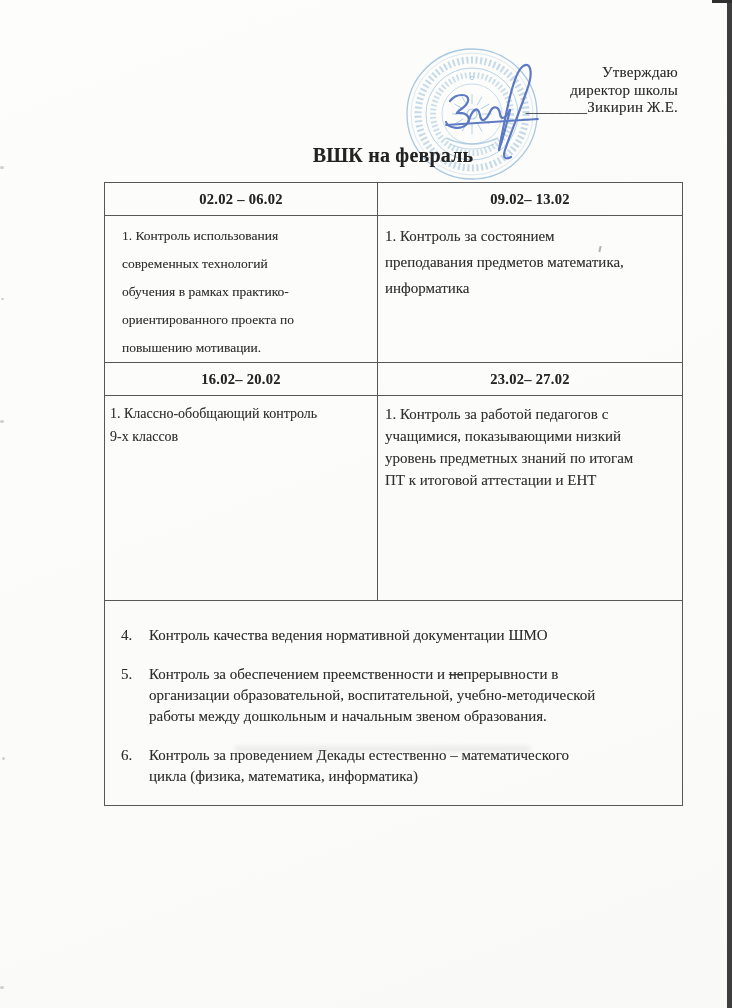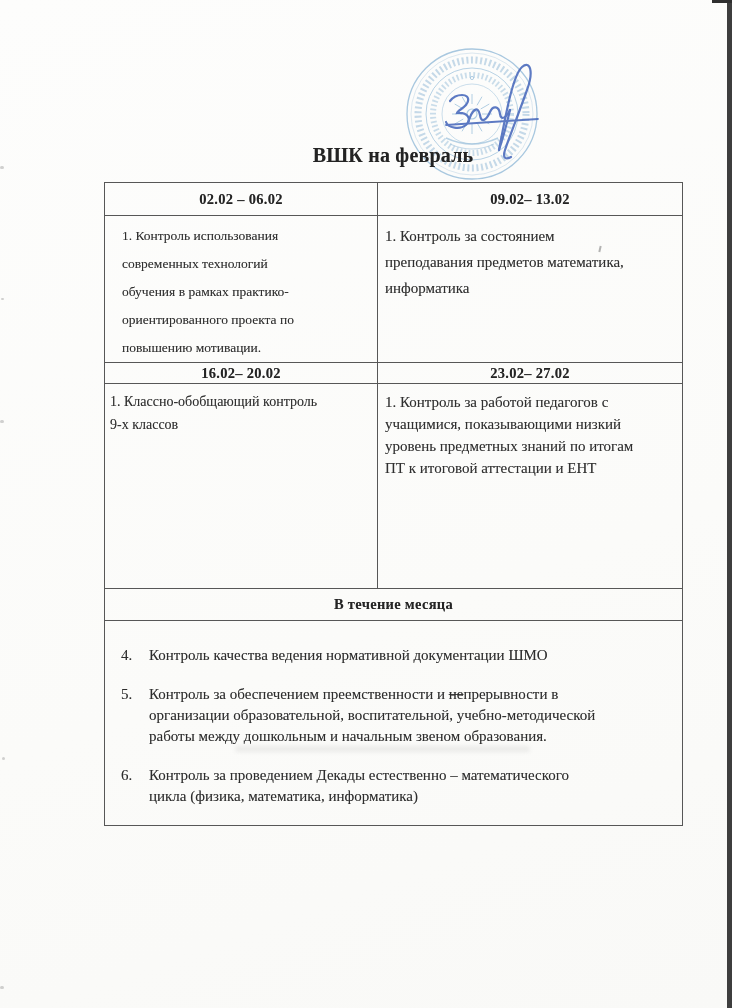--- a/index.html
+++ b/index.html
@@ -31,21 +31,21 @@
   .doc-title { position:absolute; left:104px; top:144px; width:578px; text-align:center;
                font-weight:bold; font-size:20px; color:#232323; letter-spacing:.2px; }
 
   
   .sched { position:absolute; left:104px; top:182px; width:578px;
            border-collapse:collapse; table-layout:fixed; }
   .sched th, .sched td { border:1.5px solid #575757; overflow:hidden; }
   .sched th { font-weight:bold; font-size:14.5px; color:#242424;
               text-align:center; vertical-align:middle; letter-spacing:.3px; }
   .c1 { width:273px; } .c2 { width:305px; }
-  .h-a { height:33px; } .r-a { height:130px; } .h-b { height:21px; }
+  .h-a { height:33px; } .r-a { height:130px; } .h-b { height:33px; }
   .r-b { height:205px; } .h-c { height:32px; } .r-c { height:118px; }
   .sched td { vertical-align:top; white-space:pre-line; color:#303030; }
   .cell-w1 { padding:6px 4px 0 17px; font-size:13.5px; line-height:28px;margin-left:44px; }
   .cell-w2 { padding:7px 4px 0 7px;  font-size:15px;   line-height:26px; }
   .cell-w3 { padding:6px 4px 0 5px;  font-size:14px;   line-height:23px; }
   .cell-w4 { padding:7px 4px 0 7px;  font-size:15px;   line-height:22px; }
   .month-cell { padding:6px 8px 0 16px; white-space:normal; }
   .m-item { display:flex; font-size:15px; line-height:21px; color:#2e2e2e; }
   .m-num  { width:28px; flex:none; }
   .m-text { white-space:pre-line; flex:1 1 auto; padding-right:2px; }
@@ -89,20 +89,25 @@
   <svg class="sig" width="150" height="110" viewBox="0 0 150 110">
     <g fill="none" stroke="#4c6cbd" stroke-width="2.2" stroke-linecap="round" opacity=".9">
       <path d="M 30,46 C 36,38 50,38 48,46 C 47,52 38,55 37,58 C 48,57 52,64 46,70 C 40,75 28,73 26,67"></path>
       <path d="M 48,68 C 52,54 58,50 60,60 C 61,68 66,66 70,57 C 73,50 79,51 80,59 C 81,66 86,63 90,55"></path>
       <path d="M 90,55 C 86,72 82,86 79,95"></path>
       <path d="M 79,95 C 86,58 93,20 102,12 C 110,5 114,16 107,35 C 100,55 90,80 85,95 C 83,101 84,106 91,102"></path>
       <path d="M 26,70 L 118,64" stroke-width="1.8"></path>
     </g>
   </svg>
 
+  <div class="approval">
+    <div>Утверждаю</div>
+    <div>директор школы</div>
+    <div><span>________</span><span>Зикирин Ж.Е.</span></div>
+  </div>
 
   <div class="doc-title">ВШК на февраль</div>
 
   <table class="sched">
     <colgroup>
         <col class="c1">
         <col class="c2">
       </colgroup>
     <tbody>
         <tr class="h-a">
@@ -123,23 +128,20 @@
       <th>16.02– 20.02</th>
       <th>23.02– 27.02</th>
     </tr>
     <tr class="r-b">
       <td class="cell-w3">1. Классно-обобщающий контроль
 9-х классов</td>
       <td class="cell-w4">1. Контроль за работой педагогов с
 учащимися, показывающими низкий
 уровень предметных знаний по итогам
 ПТ к итоговой аттестации и ЕНТ</td>
-    </tr>
-    <tr class="h-c">
-      <th colspan="2">В течение месяца</th>
     </tr>
     <tr class="r-c">
       <td colspan="2" class="month-cell">
         <div class="m-item">
           <span class="m-num">4.</span>
           <div class="m-text">Контроль качества ведения нормативной документации ШМО</div>
         </div>
         <div class="m-item">
           <span class="m-num">5.</span>
           <div class="m-text"><span>Контроль за обеспечением преемственности и </span><span class="struck">не</span><span>прерывности в

